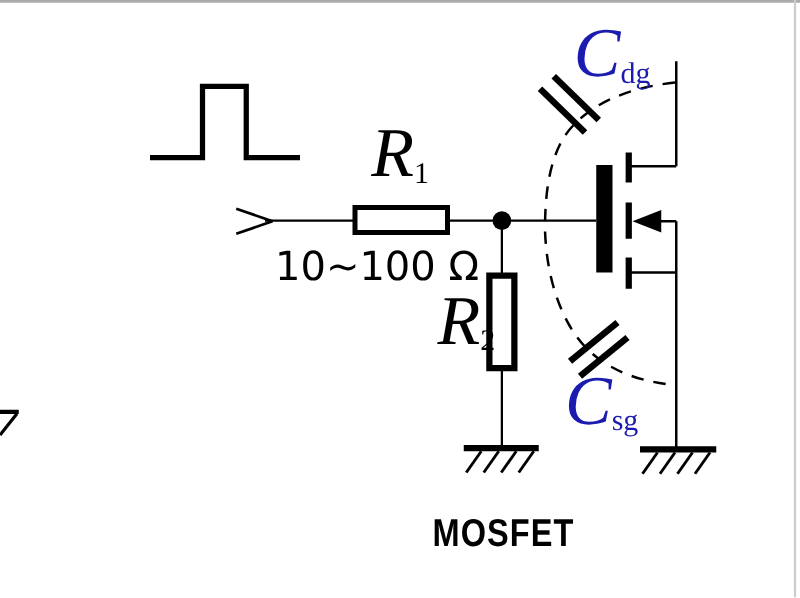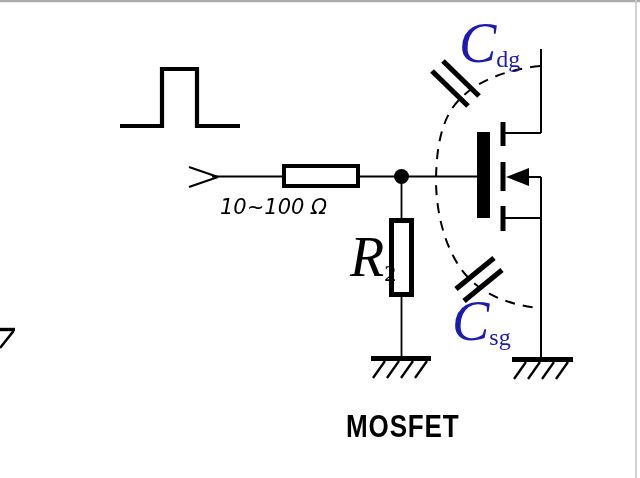--- a/index.html
+++ b/index.html
@@ -27,23 +27,22 @@
   }
   .serif-label .subs{
     font-style:normal;
     font-size:24px;
     vertical-align:-5px;
     letter-spacing:0;
   }
   .cap-label{ color:var(--cap-label,#1b1bb0); }
   .value-label{
     font-family:"DejaVu Sans","Liberation Sans",sans-serif;
-    font-size:21px;
+    font-size:32px;
     color:#000;
-    font-style:italic;
   }
   .caption-label{
     font-family:"Liberation Sans",sans-serif;
     font-size:31px;
     font-weight:bold;
     letter-spacing:1px;
     transform:scaleX(0.84);
     transform-origin:left top;
     color:#000;
   }
@@ -127,20 +126,23 @@
       <line x1="512" y1="359.5" x2="573" y2="359.5" stroke-width="5"></line>
       <g stroke-width="2.3">
         <line x1="526" y1="362" x2="514" y2="379"></line>
         <line x1="540" y1="362" x2="528" y2="379"></line>
         <line x1="554" y1="362" x2="542" y2="379"></line>
         <line x1="568" y1="362" x2="556" y2="379"></line>
       </g>
     </g>
   </svg>
 
+  <div class="label serif-label" style="left:297px;top:95px">
+    <span class="base">R</span><span class="subs">1</span>
+  </div>
 
   <div class="label value-label" style="left:220px;top:197px">10~100 Ω</div>
 
   <div class="label serif-label" style="left:350px;top:229px">
     <span class="base">R</span><span class="subs">2</span>
   </div>
 
   <div class="label serif-label cap-label" style="left:452px;top:293px">
     <span class="base">C</span><span class="subs">sg</span>
   </div>

